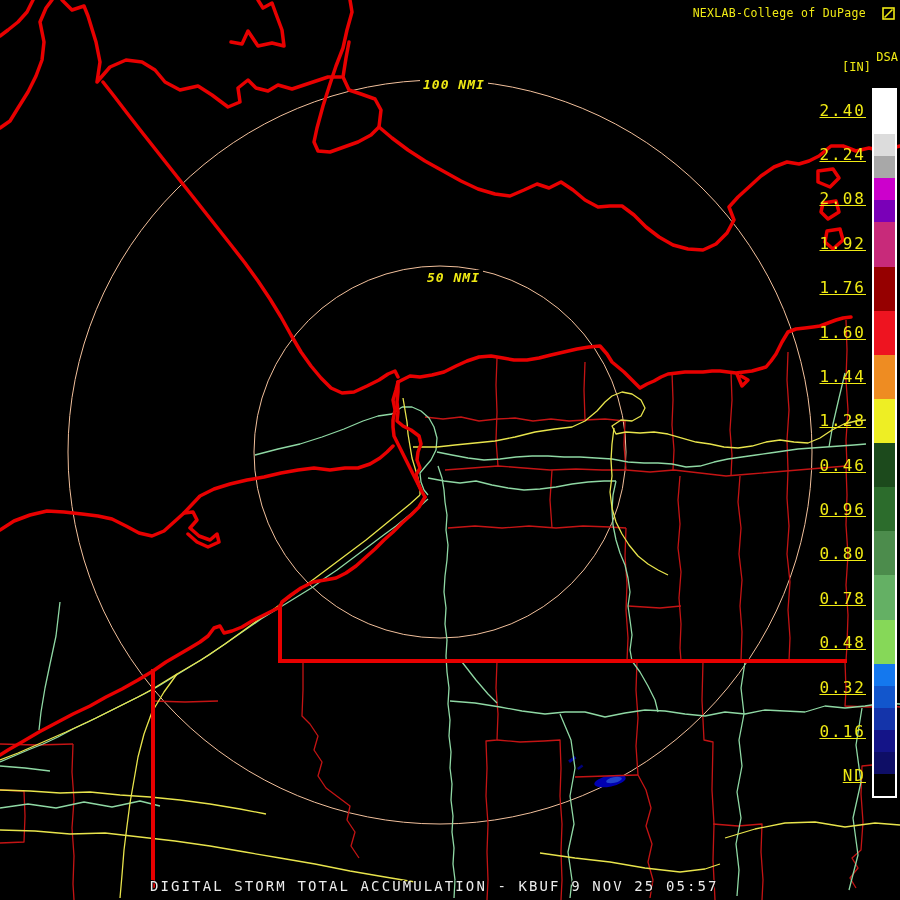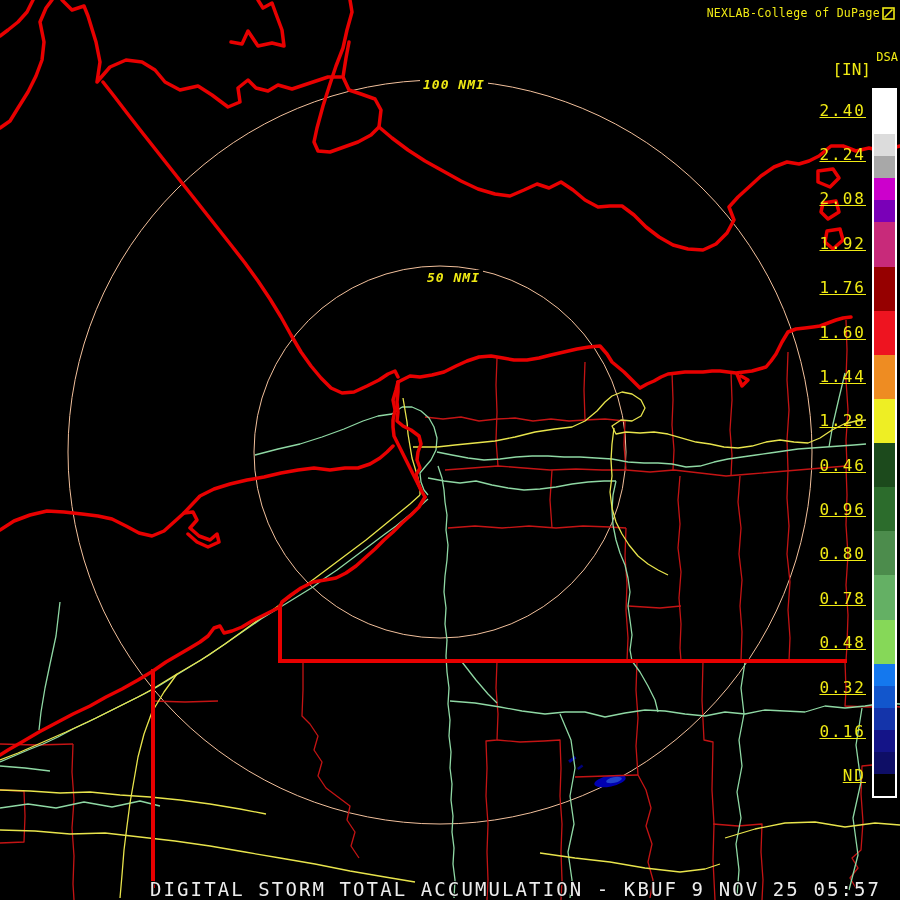--- a/index.html
+++ b/index.html
@@ -23,41 +23,41 @@
   .county{stroke:var(--county);stroke-width:1.3;fill:none;stroke-linejoin:round;}
   .rgreen{stroke:var(--road-green);stroke-width:1.3;fill:none;stroke-linejoin:round;}
   .ryellow{stroke:var(--road-yellow);stroke-width:1.3;fill:none;stroke-linejoin:round;}
   .ring{stroke:var(--ring);stroke-width:1;fill:none;}
   .ring-label{
     position:absolute;color:var(--text-yellow);background:var(--bg);
     font-style:italic;font-weight:bold;font-size:13px;letter-spacing:1px;
     padding:0 3px;white-space:nowrap;margin-top:12px;
   }
   #header{
-    position:absolute;top:6px;right:5px;display:flex;align-items:center;gap:2px;
+    position:absolute;top:6px;right:5px;display:flex;align-items:center;gap:16px;
     color:var(--text-yellow);font-size:11.5px;letter-spacing:.3px;white-space:nowrap;
   }
   #product-code{position:absolute;top:50px;right:2px;color:var(--text-yellow);font-size:12px;}
-  #units-label{position:absolute;top:60px;right:29px;color:var(--text-yellow);font-size:16px;}
+  #units-label{position:absolute;top:60px;right:29px;color:var(--text-yellow);font-size:12px;}
   #colorbar{
     position:absolute;top:88px;right:3px;width:21px;height:706px;
     border:2px solid #ffffff;display:flex;flex-direction:column;background:#000;
   }
   #colorbar .seg{width:100%;}
   #scale-labels{
     position:absolute;top:88px;right:34px;height:710px;width:70px;
     display:flex;flex-direction:column;
   }
   #scale-labels .row{
     flex:1;display:flex;align-items:center;justify-content:flex-end;
     color:var(--text-yellow);font-size:16px;letter-spacing:2px;text-decoration:underline;
   }
   #footer-title{
     position:absolute;left:150px;top:878px;color:var(--text-white);
-    font-size:19px;letter-spacing:2.1px;white-space:nowrap;
+    font-size:14px;letter-spacing:2.1px;white-space:nowrap;
     text-shadow:1px 1px 0 #000, -1px -1px 0 #000;
   }
 </style>
 </head>
 <body>
 
 <div id="app">
 
   <svg id="map-svg" width="900" height="900" viewBox="0 0 900 900">
 

